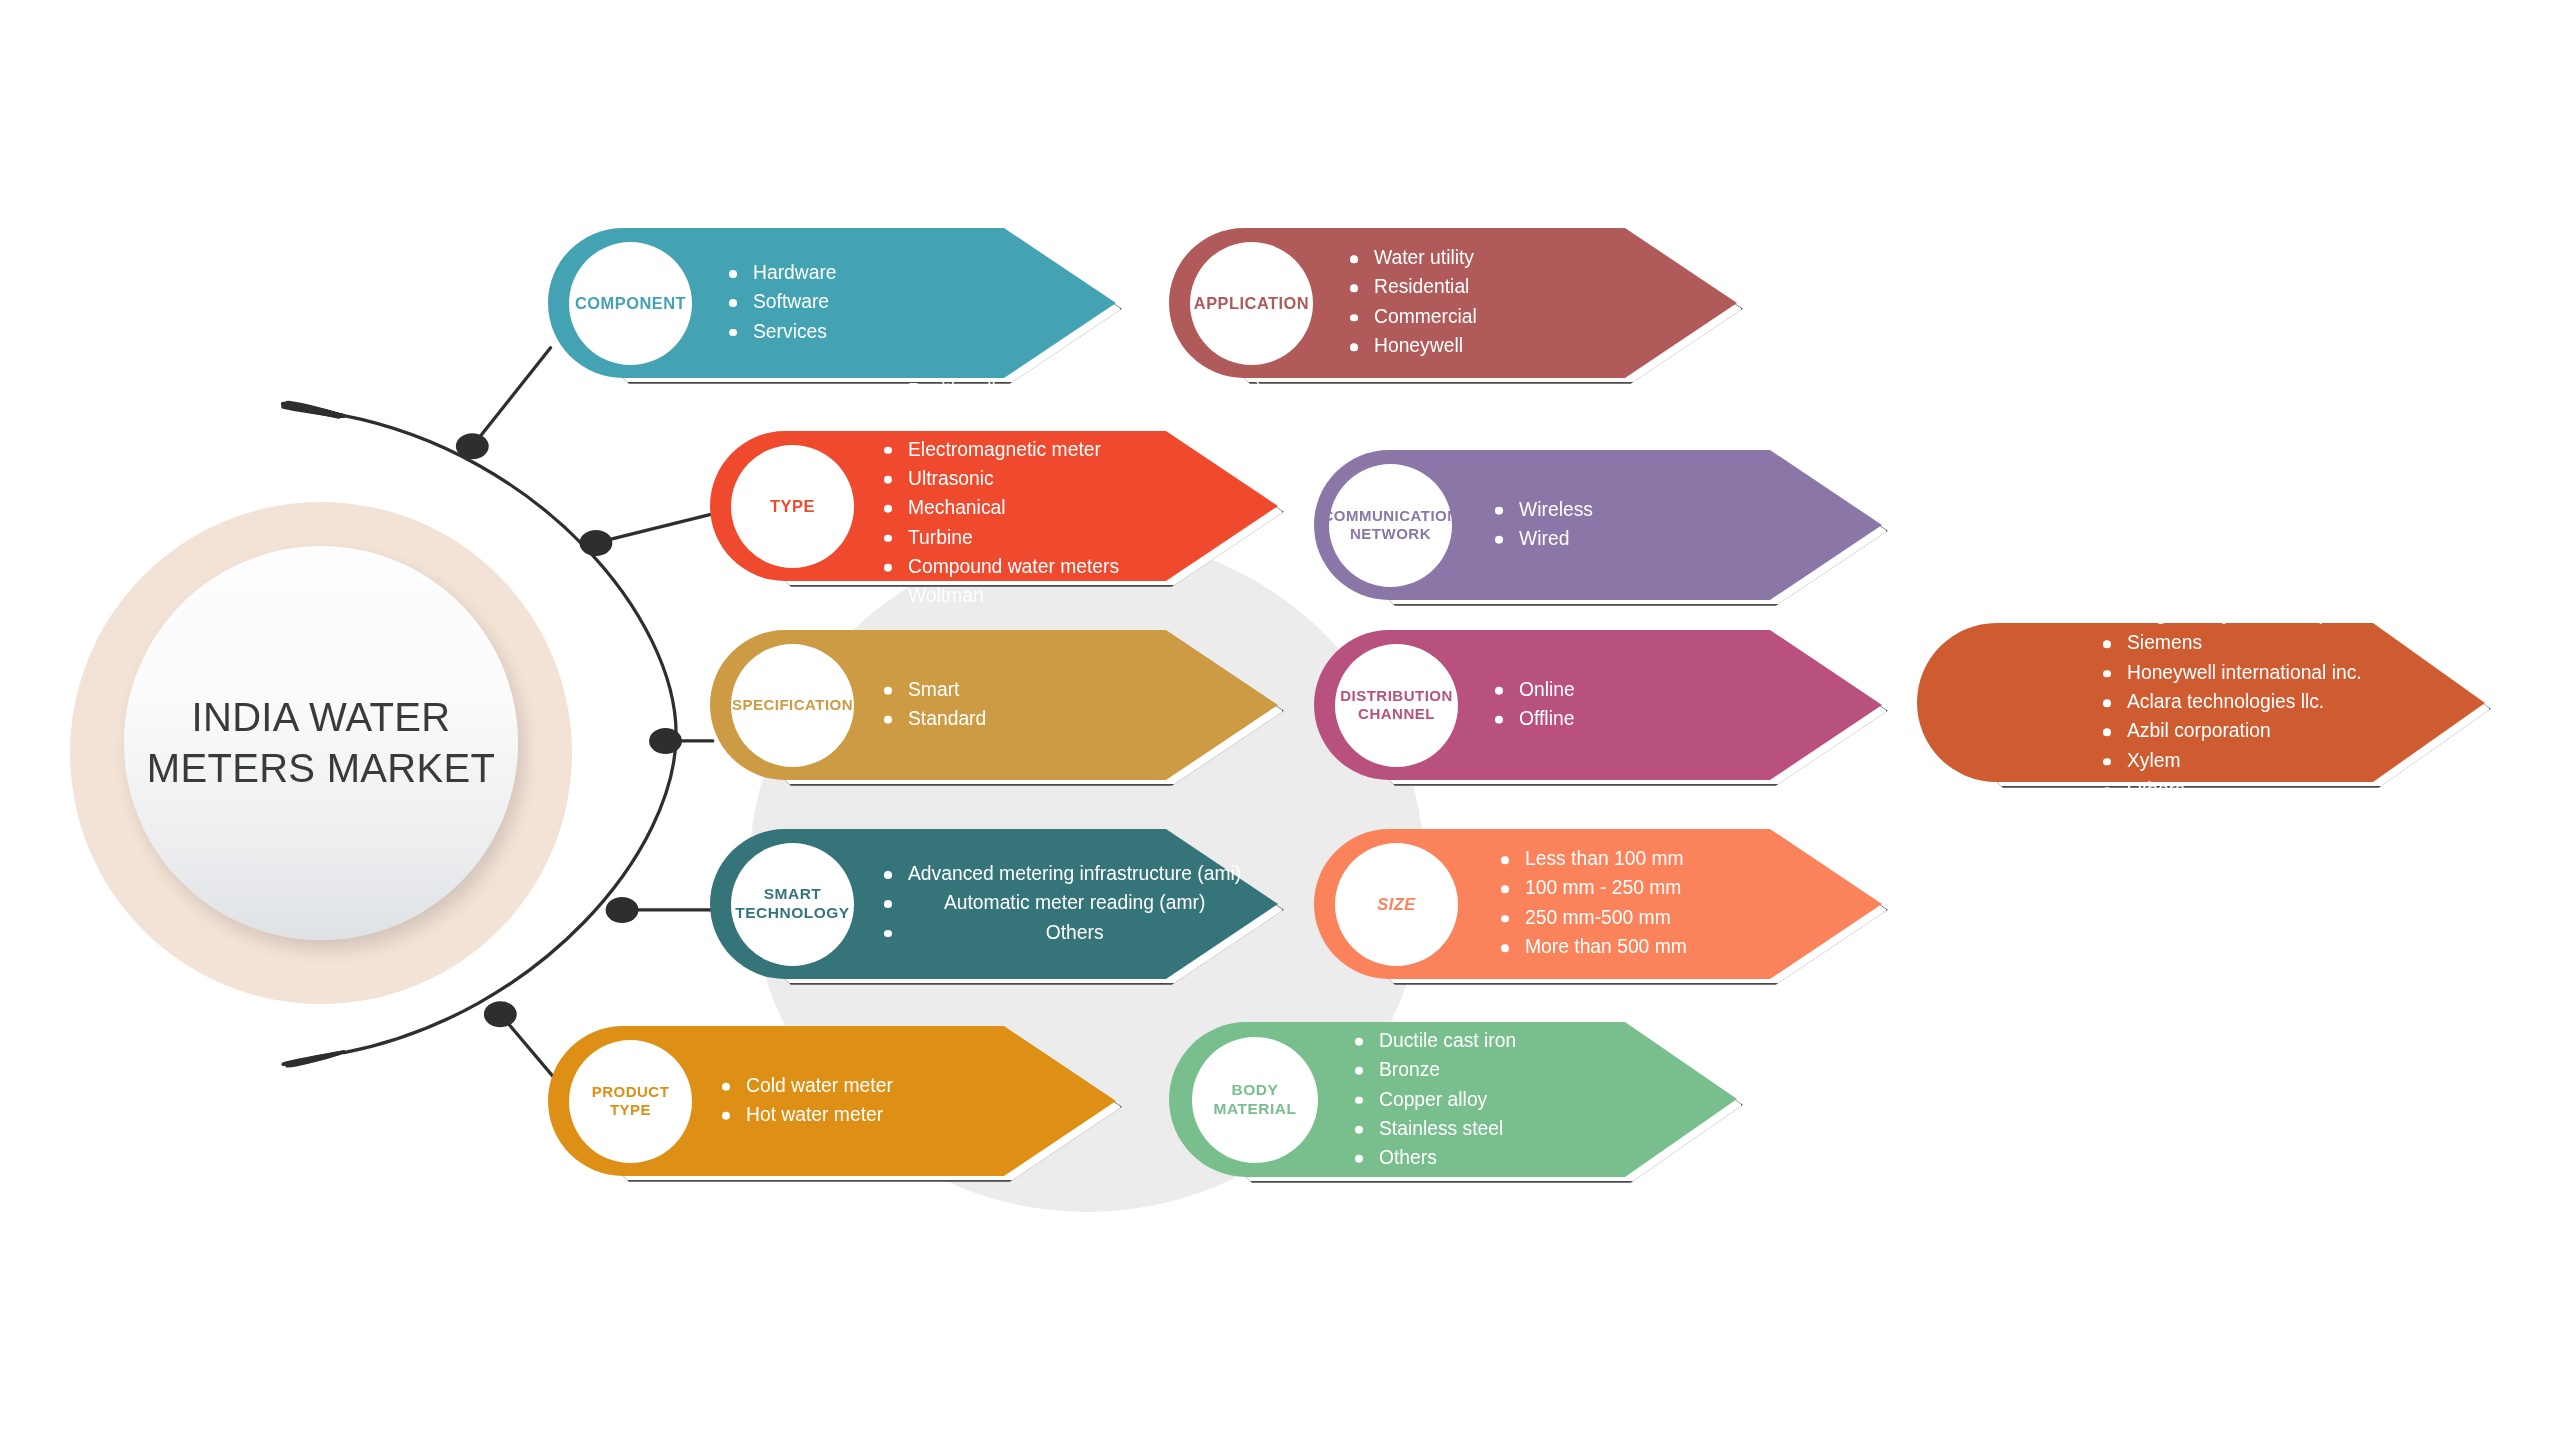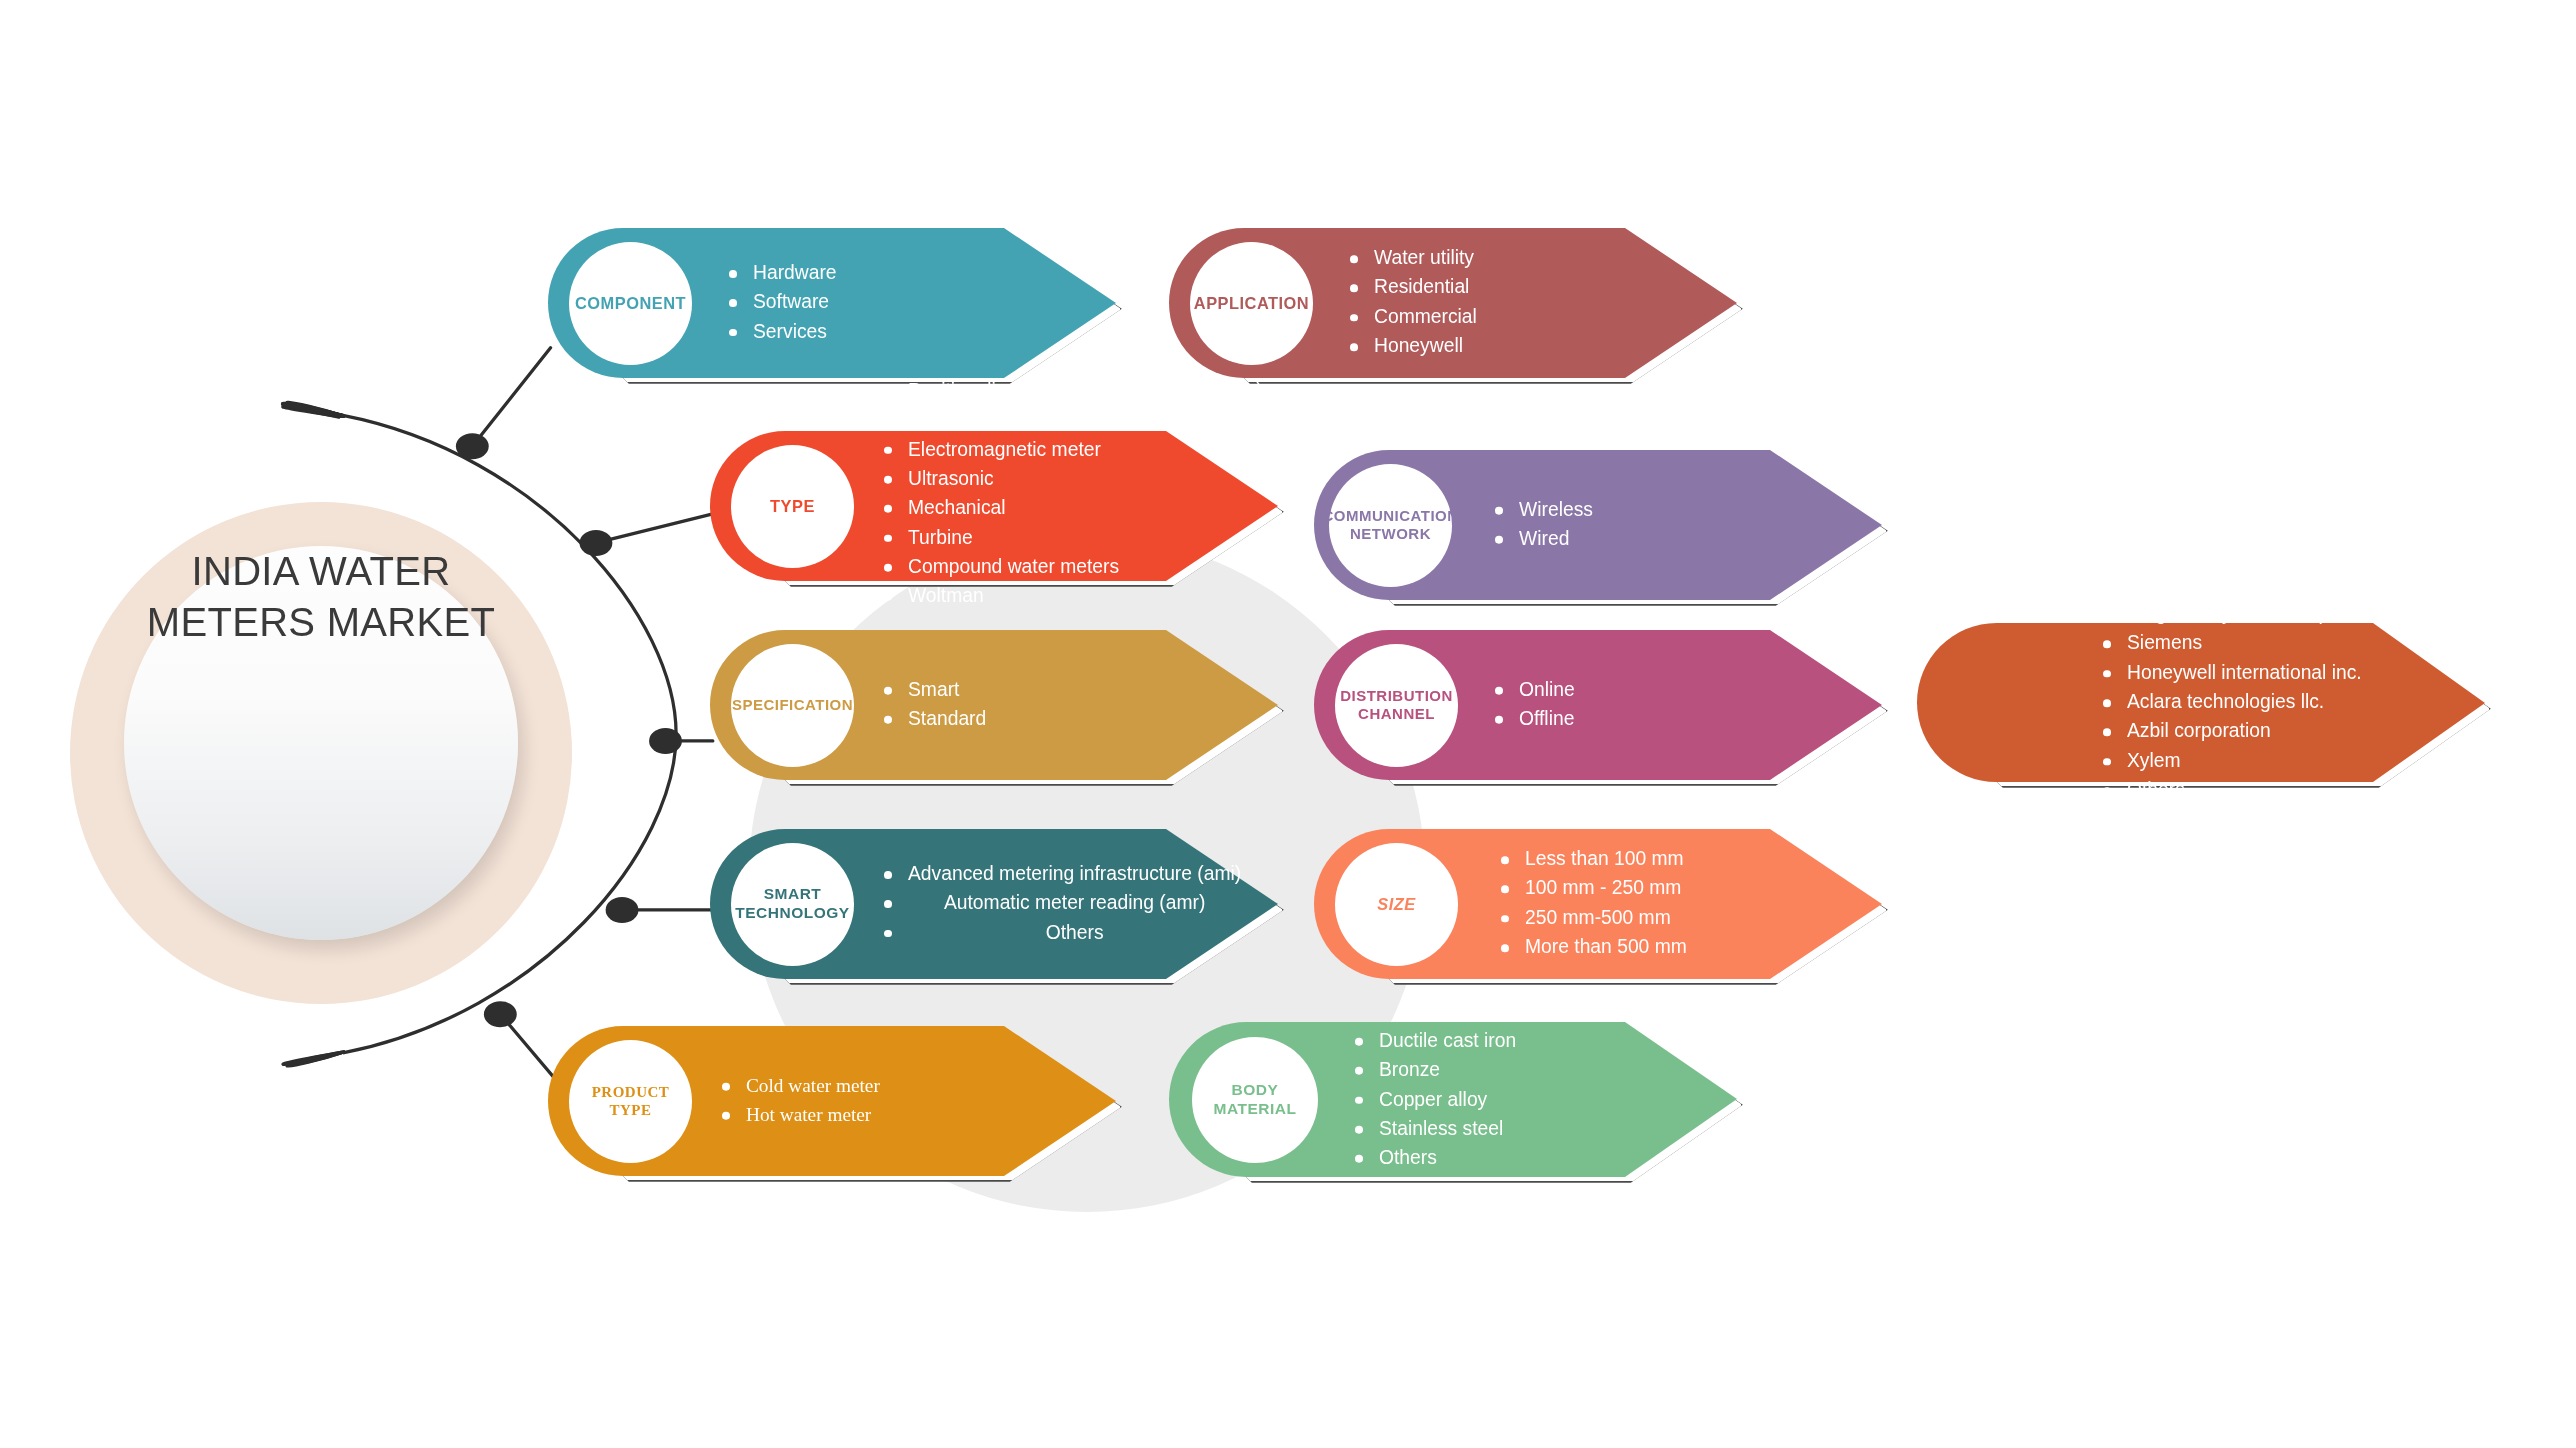--- a/index.html
+++ b/index.html
@@ -22,21 +22,21 @@
   .hub{position:absolute;left:70px;top:502px;width:502px;height:502px;z-index:3;}
   .hub-ring{
     position:absolute;inset:0;border-radius:50%;
     background:#f3e2d6;
   }
   .hub-core{
     position:absolute;left:54px;top:44px;width:394px;height:394px;
     border-radius:50%;
     background:linear-gradient(to bottom,#fdfdfd 0%,#fbfbfb 38%,#eceef0 75%,#dfe2e5 100%);
     box-shadow:5.8px 9.7px 17.4px rgba(0,0,0,0.13);
-    display:flex;align-items:flex-start;justify-content:center;
+    display:flex;align-items:center;justify-content:center;
   }
   .hub-title{
     font-size:40px;line-height:1.28;color:#3a3a3a;
     text-align:center;letter-spacing:0.3px;font-weight:400;
     white-space:pre-line;
   }
 
   
   .wires{position:absolute;left:0;top:0;width:2576px;height:1449px;z-index:4;pointer-events:none;}
 
@@ -296,21 +296,21 @@
       <div class="disc-label">SIZE</div>
     </div>
     <ul style="left:185px;top:74px;">
       <li>Less than 100 mm</li>
       <li>100 mm - 250 mm</li>
       <li>250 mm-500 mm</li>
       <li>More than 500 mm</li>
     </ul>
   </div>
 
-  <div class="card" style="left:548px;top:1026px;width:568px;height:150px;font-family:Liberation Serif, serif;--c:#dd9015;--capw:150px;
+  <div class="card" style="left:548px;top:1026px;width:568px;height:150px;--c:#dd9015;--capw:150px;
               --clip:polygon(75px 0,456px 0,568px 75px,456px 150px,75px 150px,0 75px);">
     <div class="outline"></div>
     <div class="body"></div>
     <div class="cap"></div>
     <div class="disc" style="left:21px;top:13.5px;width:123px;height:123px;">
       <div class="disc-label" style="font-size:15px;">PRODUCT TYPE</div>
     </div>
     <ul style="left:172px;top:74px;">
       <li>Cold water meter</li>
       <li>Hot water meter</li>

